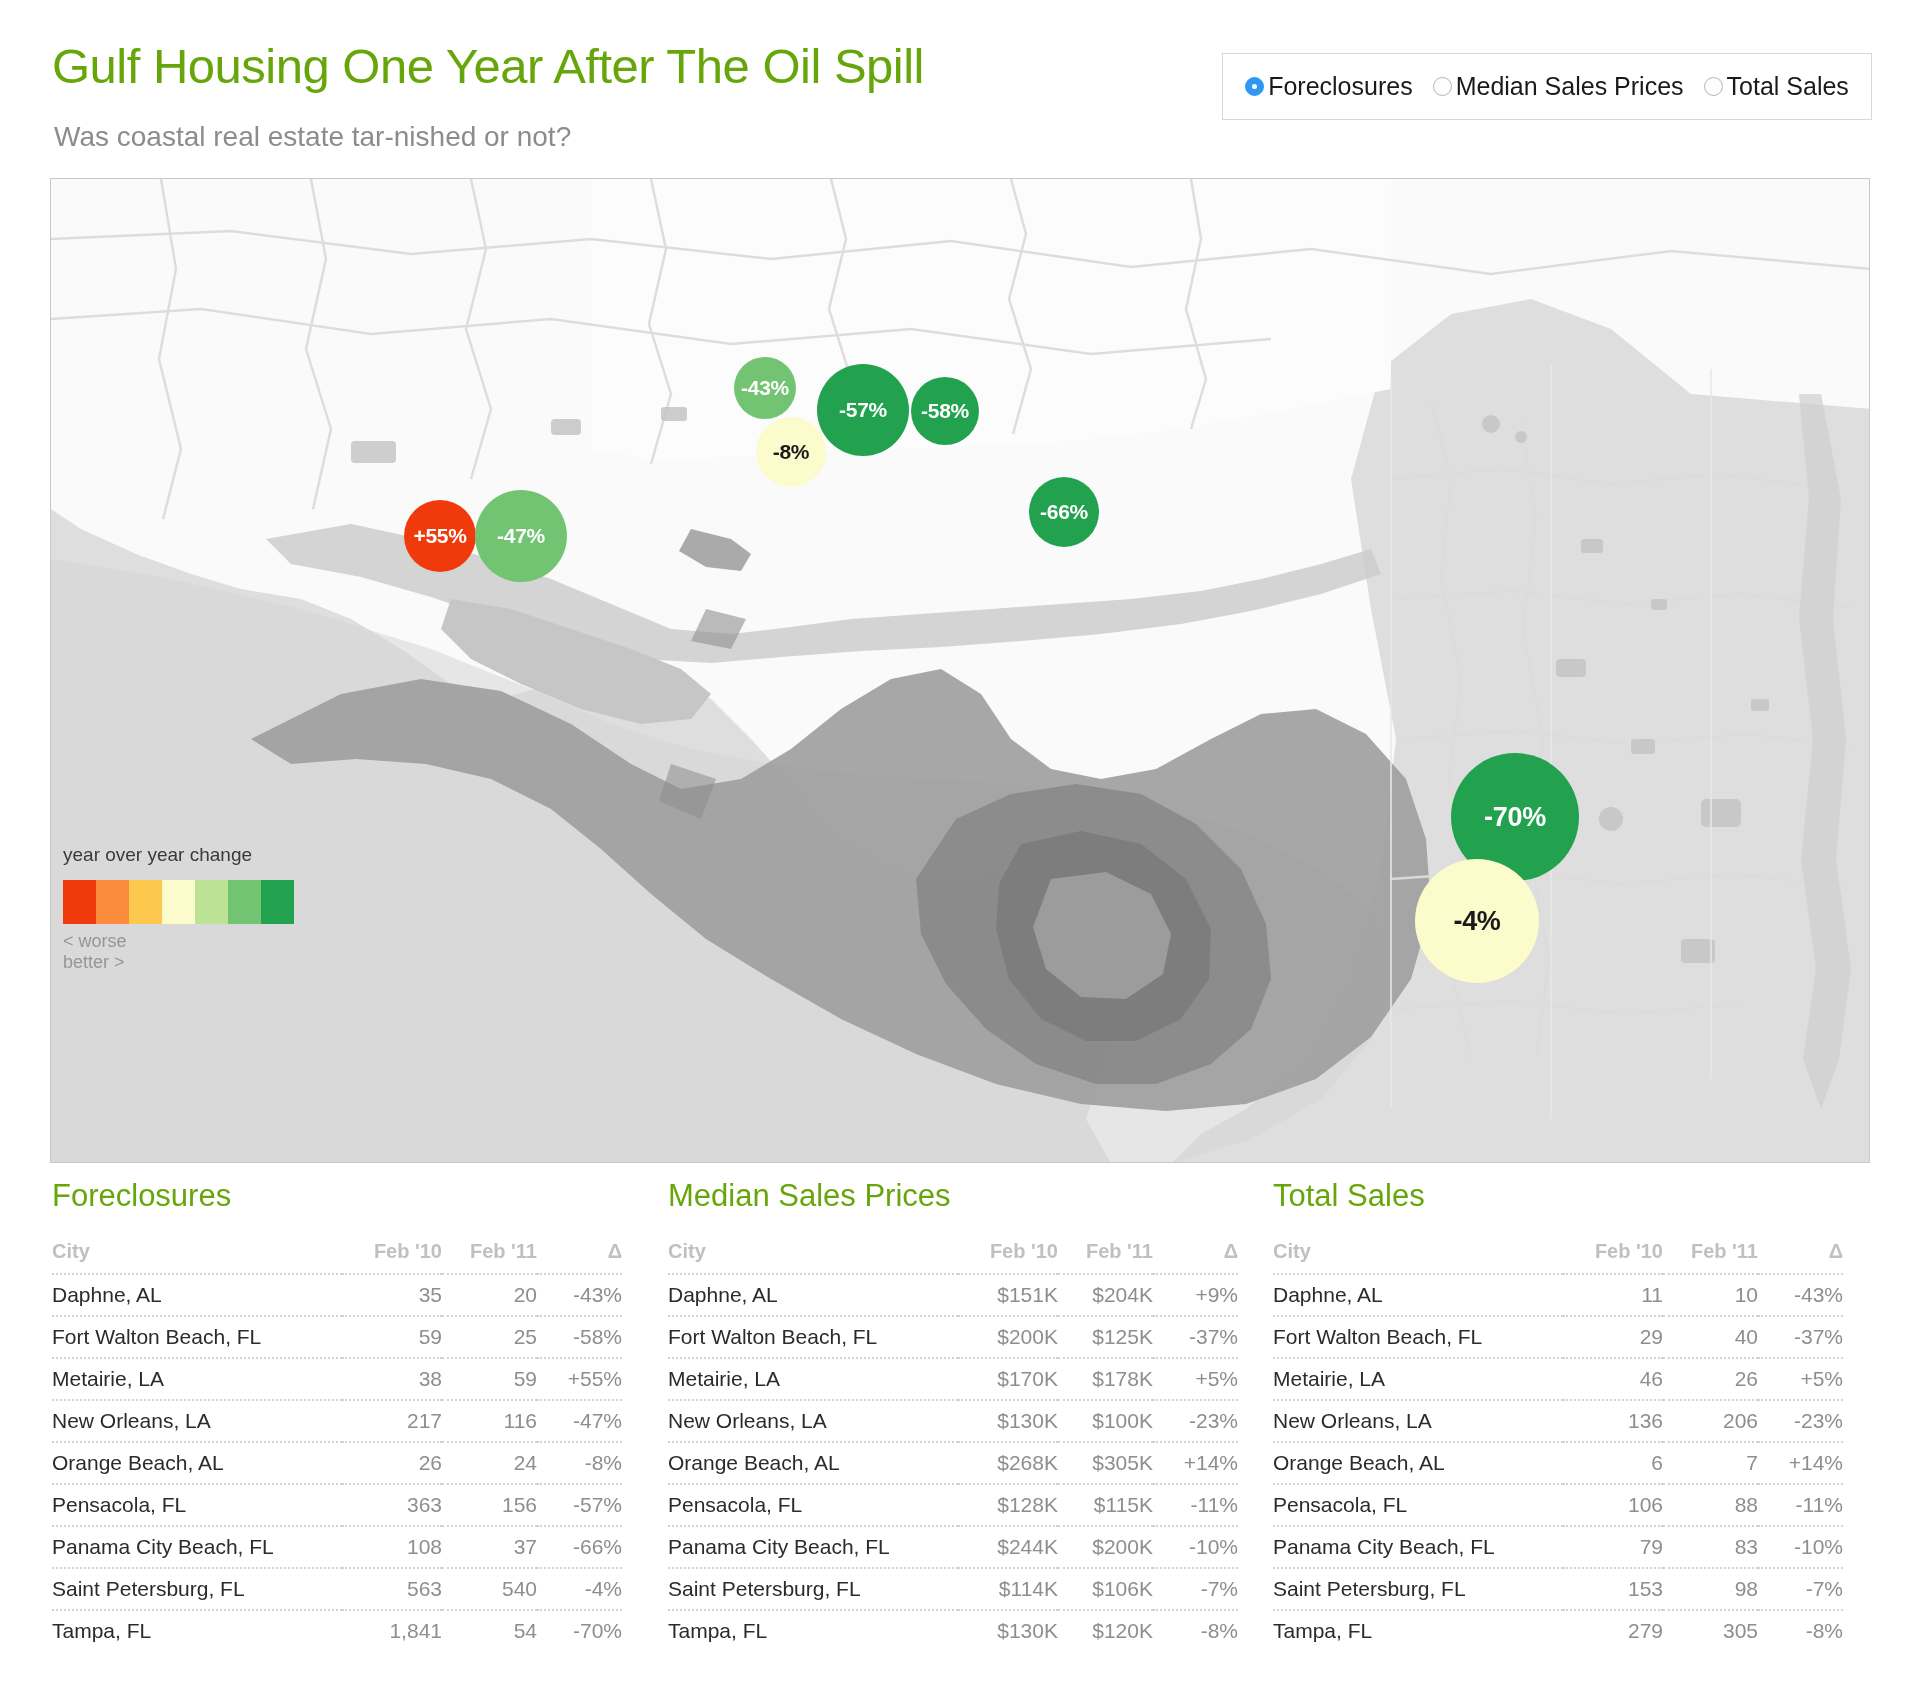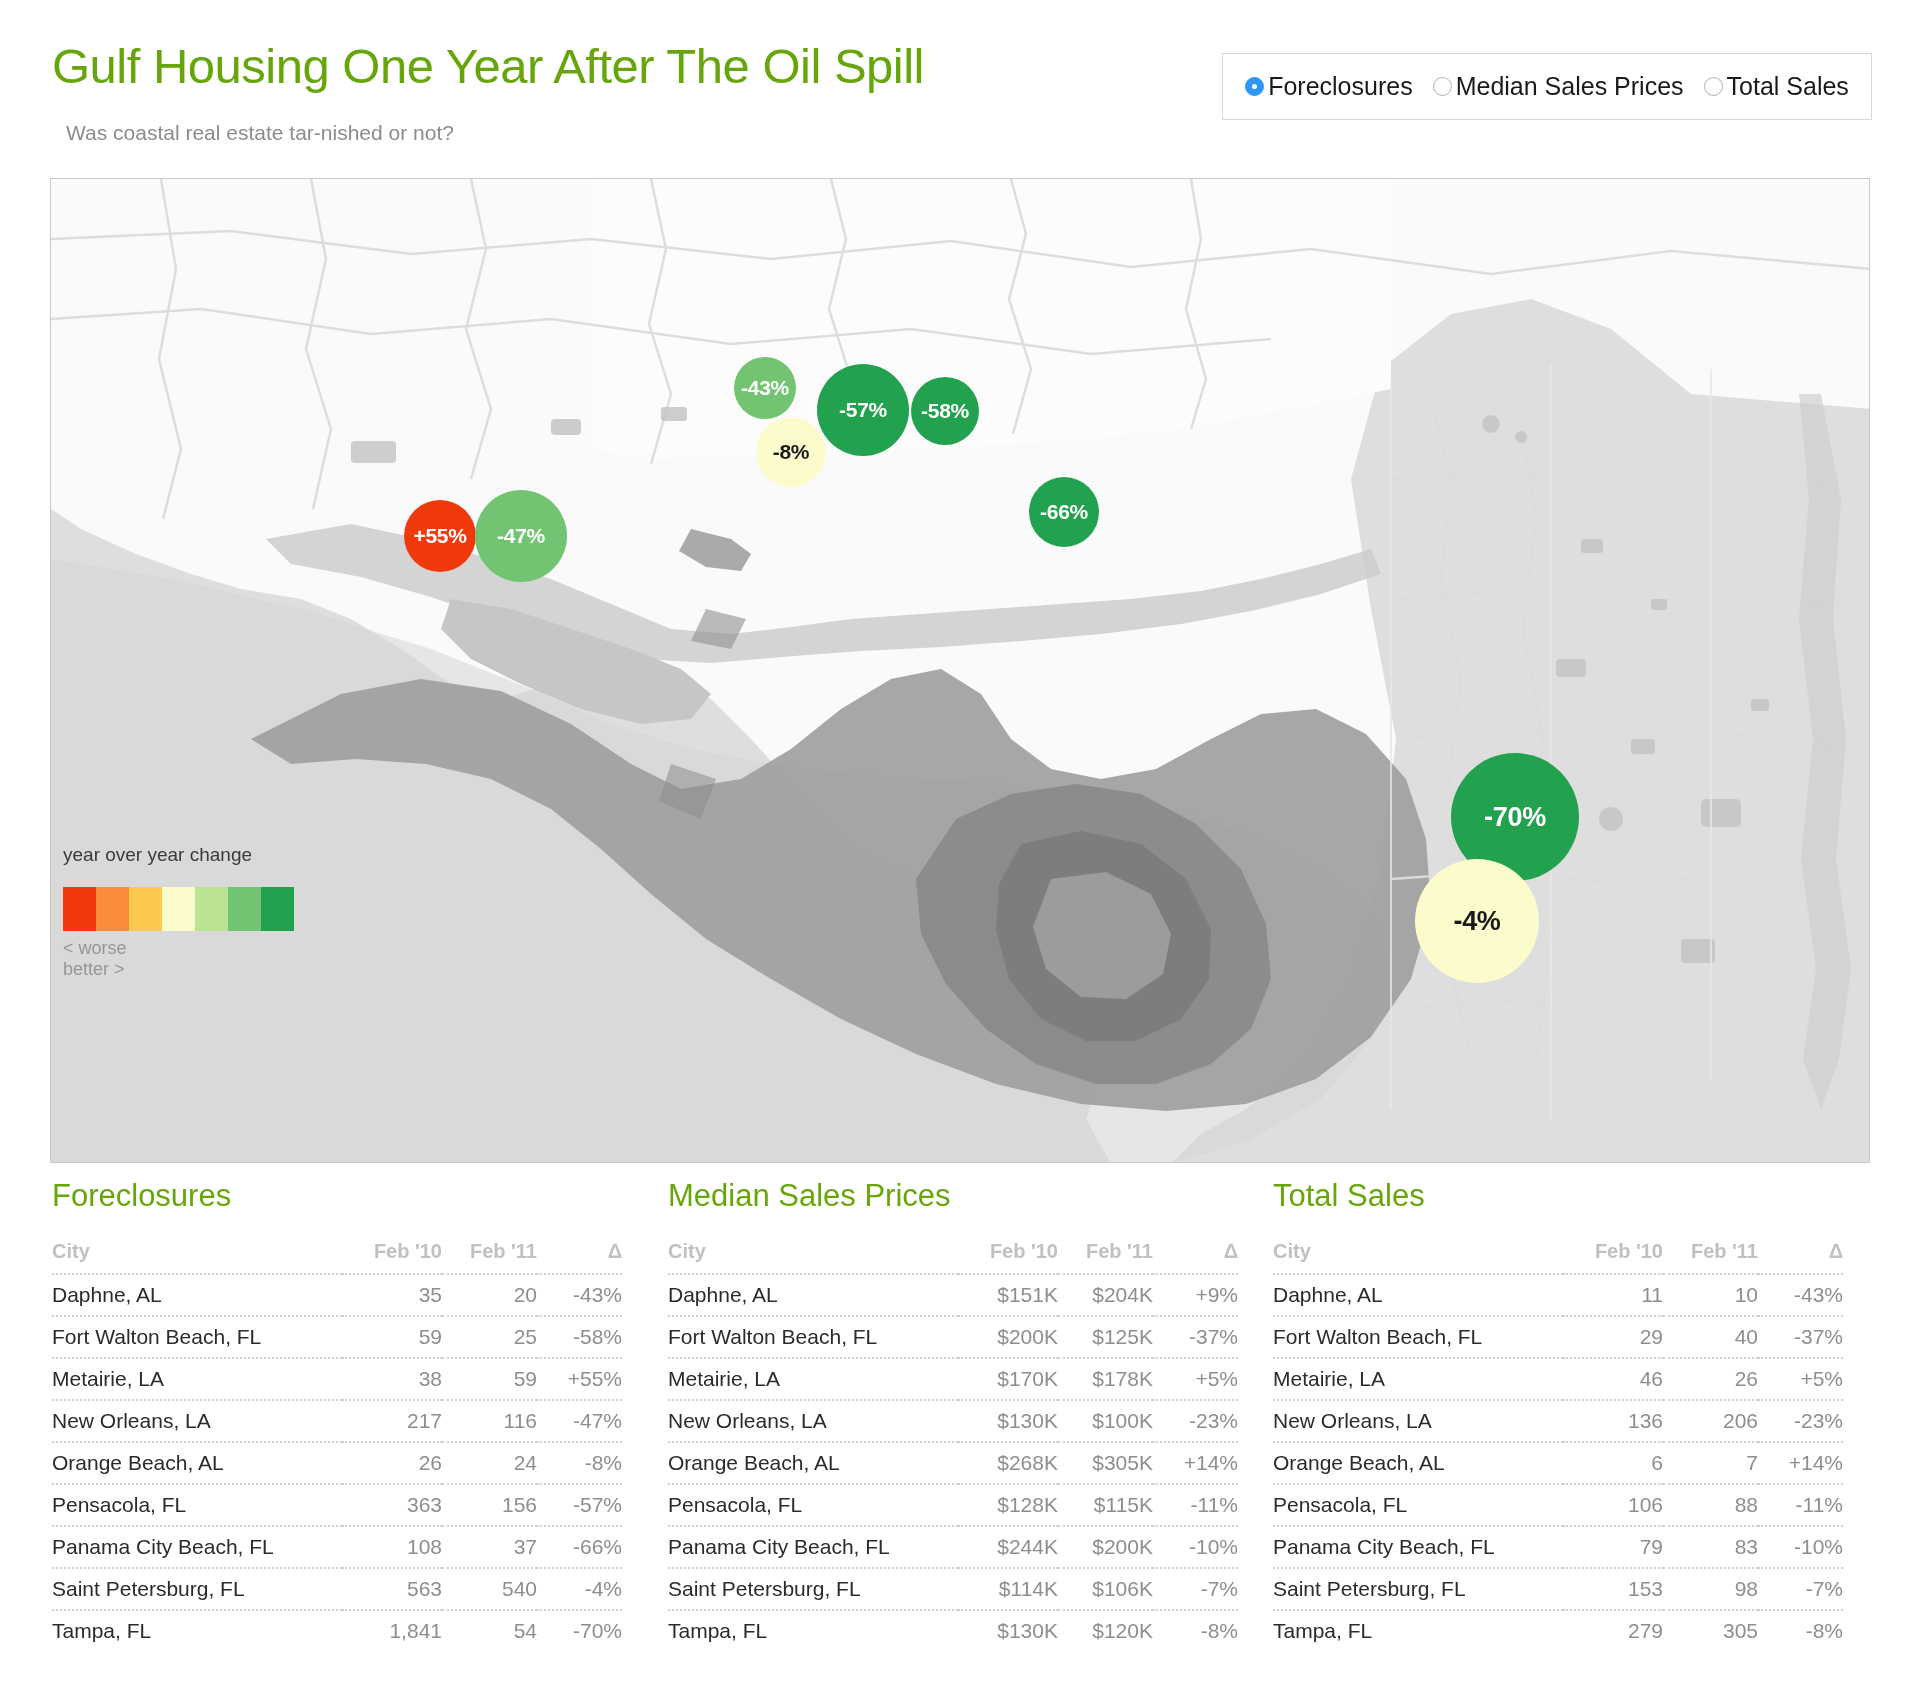--- a/index.html
+++ b/index.html
@@ -25,22 +25,22 @@
     position: absolute;
     left: 52px; top: 38px;
     font-size: 49px;
     font-weight: normal;
     color: #67a60b;
     letter-spacing: -0.5px;
     white-space: nowrap;
   }
   #subtitle {
     position: absolute;
-    left: 66px; top: 121px;
-    font-size: 21px;
+    left: 54px; top: 121px;
+    font-size: 28px;
     color: #8c8c8c;
     white-space: nowrap;
   }
 
   
   #metric-switcher {
     position: absolute;
     left: 1222px; top: 53px;
     width: 650px; height: 67px;
     border: 1px solid #d8d8d8;
@@ -111,21 +111,21 @@
 
   
   #map-legend {
     position: absolute;
     left: 12px; top: 665px;
     width: 280px;
   }
   #legend-title {
     font-size: 19px;
     color: #3a3a3a;
-    margin-bottom: 21px;
+    margin-bottom: 14px;
   }
   #legend-swatches {
     display: flex;
     width: 231px; height: 44px;
   }
   #legend-swatches div { flex: 1 1 0; height: 100%; }
   #legend-ends {
     display: flex;
     justify-content: space-between;
     width: 241px;

